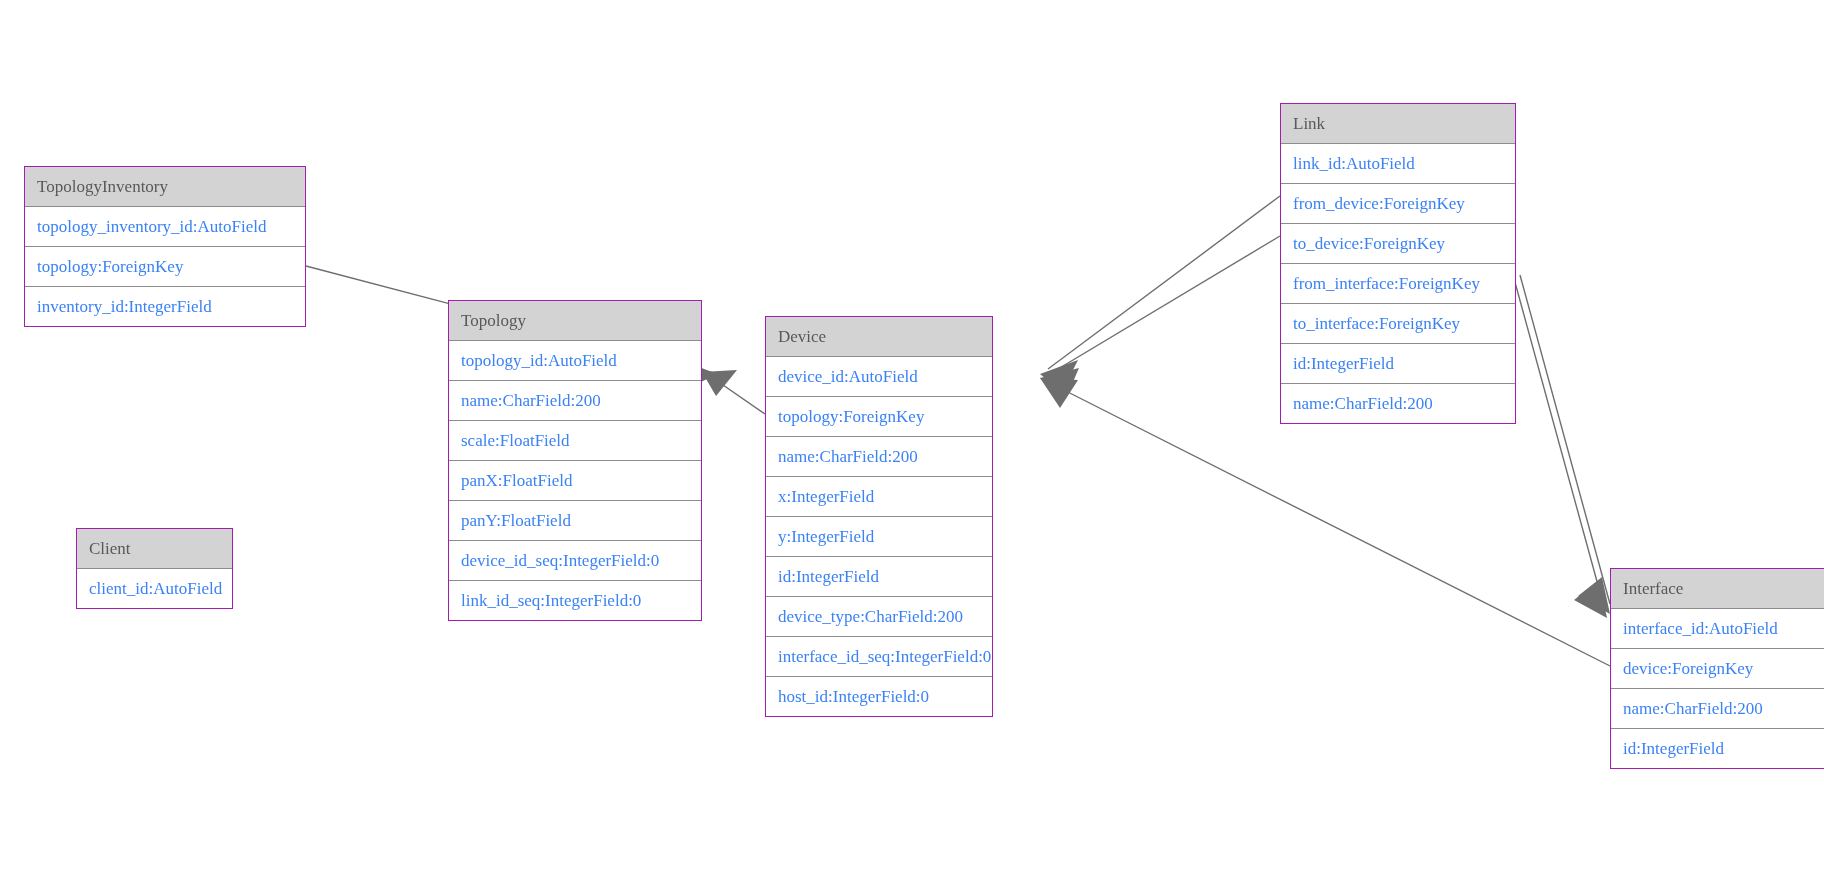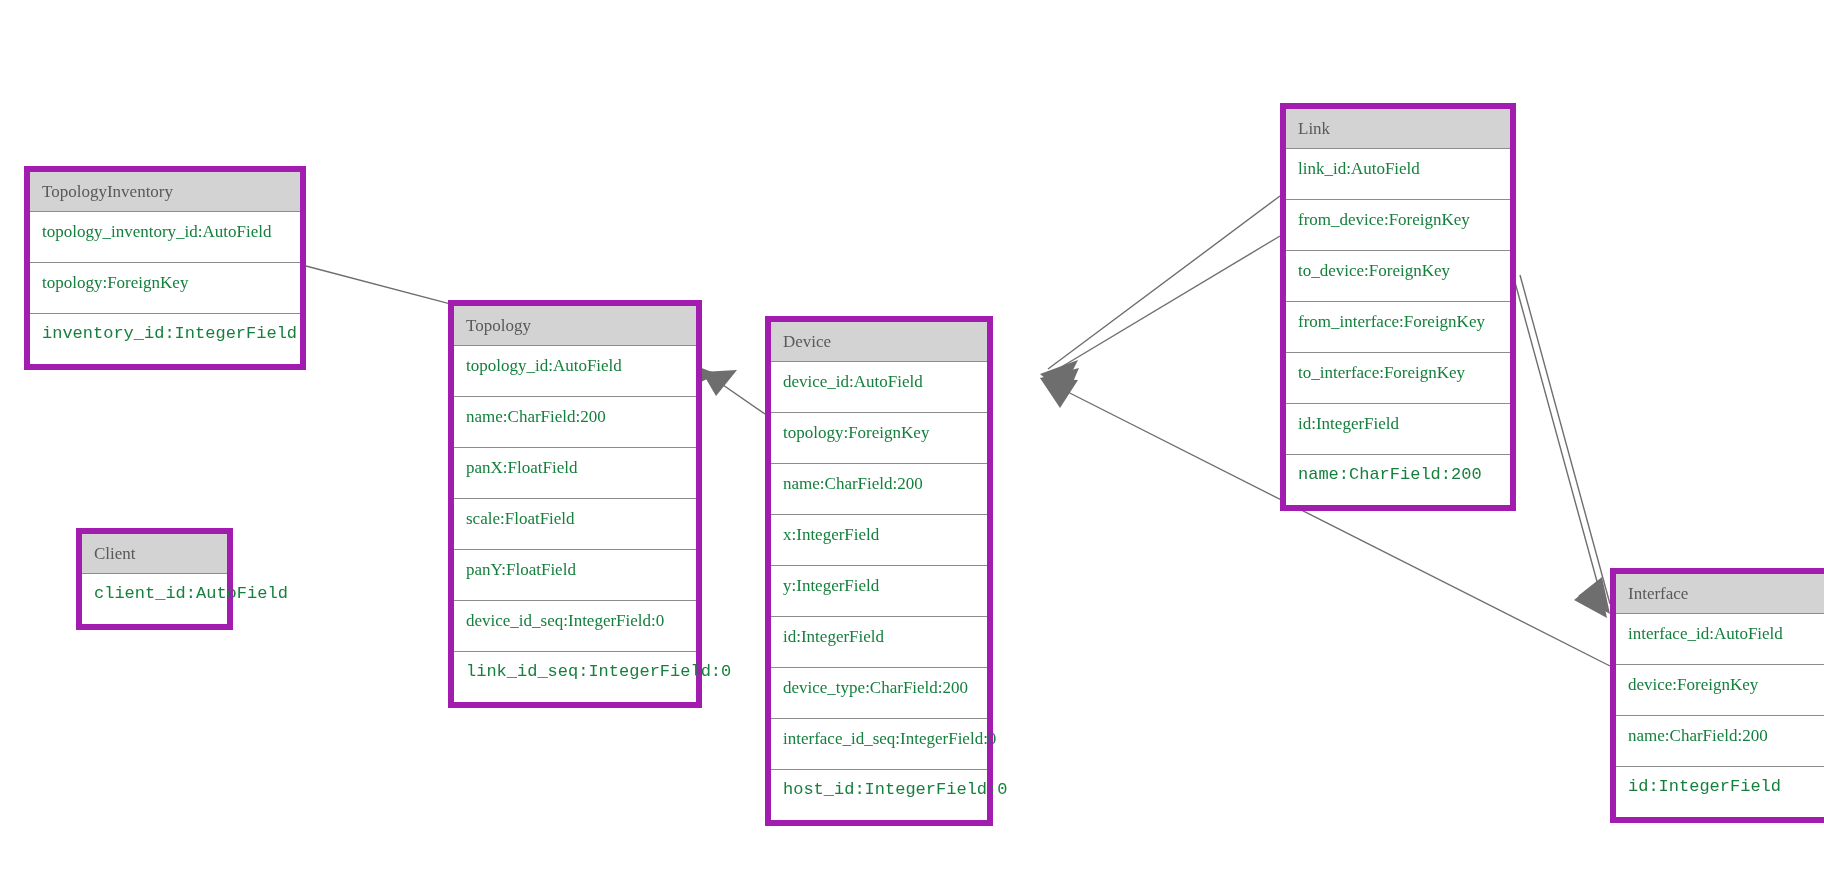--- a/index.html
+++ b/index.html
@@ -19,50 +19,49 @@
   #edge-layer {
     position: absolute;
     left: 0;
     top: 0;
     width: 1824px;
     height: 874px;
     pointer-events: none;
   }
   .entity {
     position: absolute;
-    border: 6px solid #a21caf;
+    border: 1px solid #a21caf;
     background: #ffffff;
     box-sizing: border-box;
     z-index: 2;
   }
   .entity-title {
     background: #d3d3d3;
     border-bottom: 1px solid #8c8c8c;
     color: #595959;
     font-size: 17px;
     line-height: 1;
     padding: 11px 10px 11px 12px;
     white-space: nowrap;
     box-sizing: border-box;
   }
   .entity-fields {
     display: block;
   }
   .field-row {
-    color: #15803d;
+    color: #3b82f6;
     font-size: 17px;
     line-height: 1;
-    padding: 11px 10px 22px 12px;
+    padding: 11px 10px 11px 12px;
     border-bottom: 1px solid #8c8c8c;
     white-space: nowrap;
     box-sizing: border-box;
   }
   .field-row:last-child {
     border-bottom: none;
-    font-family: Liberation Mono, monospace;
   }
 </style>
 </head>
 <body>
 
 <div id="canvas">
 
   <svg id="edge-layer" viewBox="0 0 1824 874" xmlns="http://www.w3.org/2000/svg">
       <g>
         <path d="M 306,266 L 717,374" stroke="#6e6e6e" stroke-width="1.4" fill="none"></path>
@@ -107,22 +106,22 @@
         <div class="entity-title">Client</div>
         <div class="entity-fields">
           <div class="field-row">client_id:AutoField</div>
         </div>
       </div>
       <div class="entity" style="left: 448px; top: 300px; width: 254px;">
         <div class="entity-title">Topology</div>
         <div class="entity-fields">
           <div class="field-row">topology_id:AutoField</div>
           <div class="field-row">name:CharField:200</div>
+          <div class="field-row">scale:FloatField</div>
           <div class="field-row">panX:FloatField</div>
-          <div class="field-row">scale:FloatField</div>
           <div class="field-row">panY:FloatField</div>
           <div class="field-row">device_id_seq:IntegerField:0</div>
           <div class="field-row">link_id_seq:IntegerField:0</div>
         </div>
       </div>
       <div class="entity" style="left: 765px; top: 316px; width: 228px;">
         <div class="entity-title">Device</div>
         <div class="entity-fields">
           <div class="field-row">device_id:AutoField</div>
           <div class="field-row">topology:ForeignKey</div>

